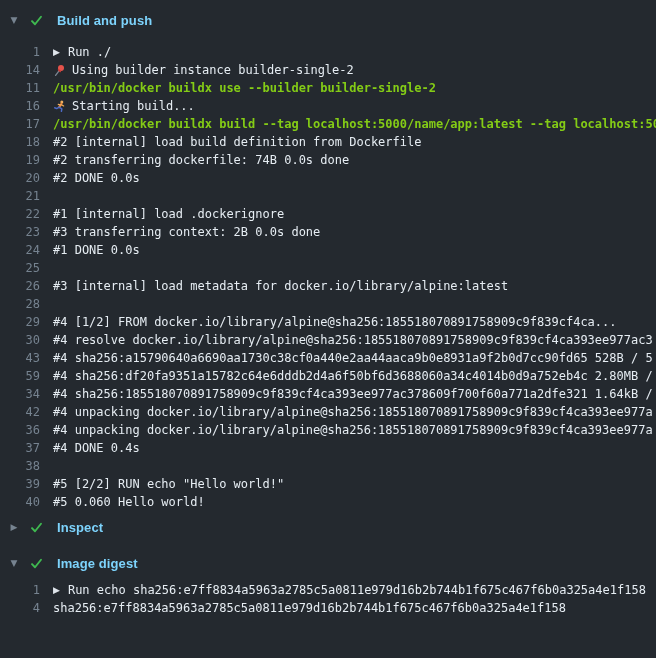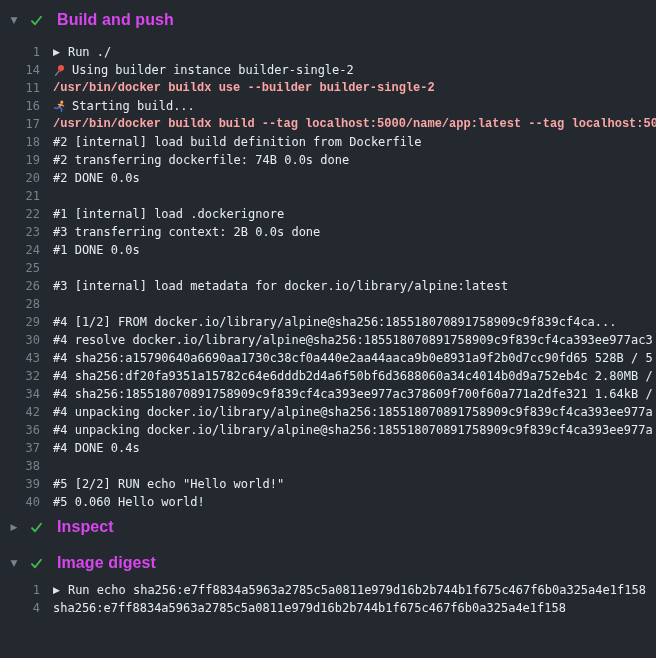--- a/index.html
+++ b/index.html
@@ -28,22 +28,22 @@
     line-height: 20px;
   }
   .check {
     margin-left: 9px; width: 15px; height: 15px;
     display: flex; align-items: center; justify-content: center;
     color: #3fb950;
   }
   .section-title {
     margin-left: 13px;
     font-family: "Liberation Sans", sans-serif;
-    font-weight: 700; font-size: 16px;
-    color: #d946ef;
+    font-weight: 700; font-size: 13px;
+    color: #7dd3fc;
     letter-spacing: 0.1px;
   }
 
   .log-lines { margin-top: 13px; }
   .log-lines.digest-lines { margin-top: 8px; }
 
   .log-line {
     display: flex; align-items: center;
     height: 18px;
     font-size: 12px; line-height: 18px;
@@ -57,21 +57,21 @@
     font-size: 12px;
   }
   .line-text {
     margin-left: 13px;
     display: flex; align-items: center;
     white-space: pre;
     color: #e6edf3;
     overflow: hidden;
     flex: 1 1 auto; min-width: 0;
   }
-  .line-text.cmd { color: #fca5a5; font-weight: 700; font-family: Liberation Mono, monospace; }
+  .line-text.cmd { color: #84cc16; font-weight: 700; }
 
   .run-caret {
     font-family: "DejaVu Sans", sans-serif;
     font-size: 9px; color: #dfe5eb;
     margin-right: 8px;
   }
   .inline-icon {
     width: 13px; height: 13px;
     margin-right: 6px;
     flex: none;
@@ -114,21 +114,21 @@
       <div class="log-line"><a class="line-num" href="#">21</a><span class="line-text"></span></div>
       <div class="log-line"><a class="line-num" href="#">22</a><span class="line-text">#1 [internal] load .dockerignore</span></div>
       <div class="log-line"><a class="line-num" href="#">23</a><span class="line-text">#3 transferring context: 2B 0.0s done</span></div>
       <div class="log-line"><a class="line-num" href="#">24</a><span class="line-text">#1 DONE 0.0s</span></div>
       <div class="log-line"><a class="line-num" href="#">25</a><span class="line-text"></span></div>
       <div class="log-line"><a class="line-num" href="#">26</a><span class="line-text">#3 [internal] load metadata for docker.io/library/alpine:latest</span></div>
       <div class="log-line"><a class="line-num" href="#">28</a><span class="line-text"></span></div>
       <div class="log-line"><a class="line-num" href="#">29</a><span class="line-text">#4 [1/2] FROM docker.io/library/alpine@sha256:185518070891758909c9f839cf4ca...</span></div>
       <div class="log-line"><a class="line-num" href="#">30</a><span class="line-text">#4 resolve docker.io/library/alpine@sha256:185518070891758909c9f839cf4ca393ee977ac3</span></div>
       <div class="log-line"><a class="line-num" href="#">43</a><span class="line-text">#4 sha256:a15790640a6690aa1730c38cf0a440e2aa44aaca9b0e8931a9f2b0d7cc90fd65 528B / 5</span></div>
-      <div class="log-line"><a class="line-num" href="#">32</a><span class="line-text">#4 sha256:df20fa9351a15782c64e6dddb2d4a6f50bf6d3688060a34c4014b0d9a752eb4c 2.80MB /</span></div>
+      <div class="log-line"><a class="line-num" href="#">59</a><span class="line-text">#4 sha256:df20fa9351a15782c64e6dddb2d4a6f50bf6d3688060a34c4014b0d9a752eb4c 2.80MB /</span></div>
       <div class="log-line"><a class="line-num" href="#">34</a><span class="line-text">#4 sha256:185518070891758909c9f839cf4ca393ee977ac378609f700f60a771a2dfe321 1.64kB /</span></div>
       <div class="log-line"><a class="line-num" href="#">42</a><span class="line-text">#4 unpacking docker.io/library/alpine@sha256:185518070891758909c9f839cf4ca393ee977a</span></div>
       <div class="log-line"><a class="line-num" href="#">36</a><span class="line-text">#4 unpacking docker.io/library/alpine@sha256:185518070891758909c9f839cf4ca393ee977a</span></div>
       <div class="log-line"><a class="line-num" href="#">37</a><span class="line-text">#4 DONE 0.4s</span></div>
       <div class="log-line"><a class="line-num" href="#">38</a><span class="line-text"></span></div>
       <div class="log-line"><a class="line-num" href="#">39</a><span class="line-text">#5 [2/2] RUN echo "Hello world!"</span></div>
       <div class="log-line"><a class="line-num" href="#">40</a><span class="line-text">#5 0.060 Hello world!</span></div>
     </div>
 
   <div class="section-header inspect">

